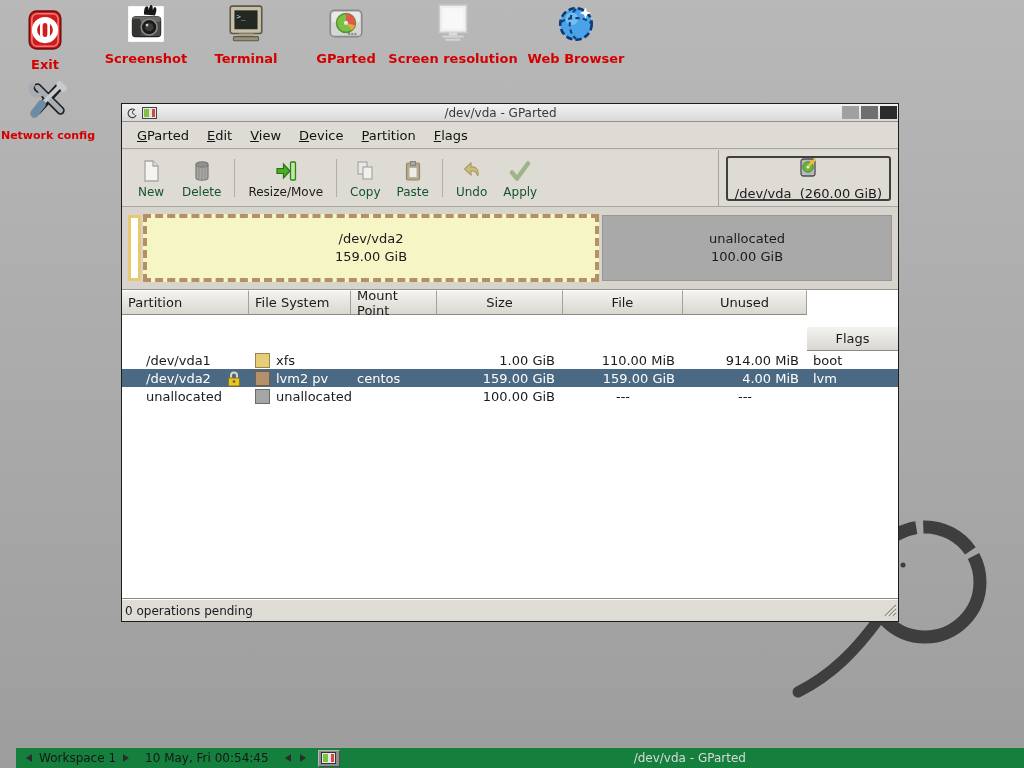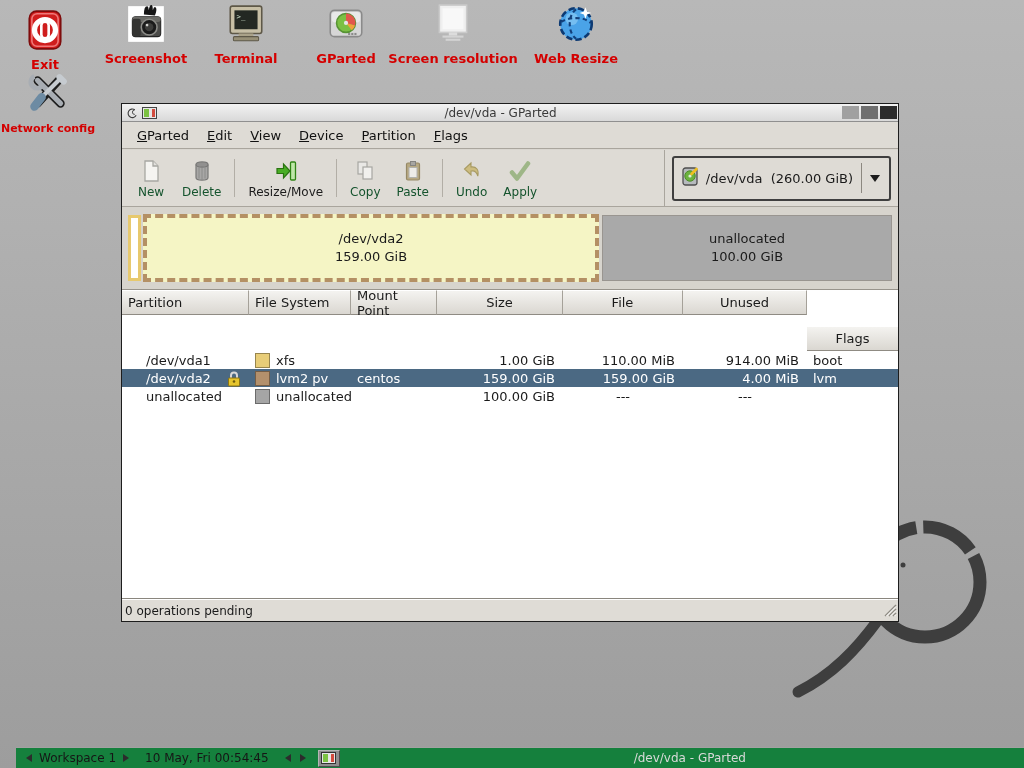--- a/index.html
+++ b/index.html
@@ -55,21 +55,21 @@
   .tool-btn { display:flex; flex-direction:column; align-items:center; justify-content:center;
     padding:3px 8px 2px; min-width:46px; }
   .tool-btn svg { display:block; }
   .tool-btn .tlbl { font-size:12px; margin-top:2px; color:#1c1c1c; }
   .tool-btn.disabled .tlbl { color:#14532d; }
   .tool-btn.disabled svg { opacity:.8; }
   .tsep { width:1px; background:#b2aea6; height:38px; align-self:center; margin:0 5px; }
   .device-area { margin-left:auto; border-left:1px solid #a9a59d; display:flex; align-items:center; padding:0 7px; }
   .device-combo {
     display:flex; align-items:center; gap:6px; height:45px; padding:0 7px;
-    border:2px solid #3f3f3f; border-radius:3px; background:#dedbd5; cursor:pointer;
+    border:2px solid #3f3f3f; border-radius:3px; background:#dedbd5; cursor:pointer;flex-direction:column;
   }
   .device-combo .dtext { font-size:13px; white-space:pre; }
   .combo-sep { width:1px; height:30px; background:#8c8880; margin-left:2px; }
   .caret { width:0; height:0; border-left:5px solid transparent; border-right:5px solid transparent;
     border-top:7px solid #1c1c1c; margin:0 2px; }
 
   
   .part-panel {
     position:absolute; left:0; top:103px; right:0; height:83px;
     background:#d7d4cd; border-bottom:1px solid #98948c;
@@ -225,24 +225,24 @@
 <div class="dicon" style="left:516px; top:3px; width:120px;">
   <div class="ic">
     <svg width="42" height="42" viewBox="0 0 40 40">
       <circle cx="20" cy="20" r="15" fill="#4aa3e8" stroke="#0d3a73" stroke-width="2.5" stroke-dasharray="6 3"></circle>
       <circle cx="16" cy="15" r="6" fill="#7fc4f2" opacity="0.8"></circle>
       <path d="M20 6 C 12 12, 12 28, 20 34" fill="none" stroke="#123f7a" stroke-width="2" stroke-dasharray="4 3"></path>
       <path d="M6 18 C 14 13, 28 13, 34 19" fill="none" stroke="#123f7a" stroke-width="2" stroke-dasharray="4 3"></path>
       <path d="M29 4 l1.5 4 4 1.5 -4 1.5 -1.5 4 -1.5 -4 -4 -1.5 4 -1.5 z" fill="#ffffff"></path>
     </svg>
   </div>
-  <div class="lbl">Web Resize</div>
-</div>
-
-<div class="dicon small" style="left:2px; top:70px; width:92px;">
+  <div class="lbl">Web Browser</div>
+</div>
+
+<div class="dicon small" style="left:2px; top:77px; width:92px;">
   <div class="ic" style="width:46px;height:46px;">
     <svg width="46" height="46" viewBox="0 0 44 44">
       <g stroke="#1d1d1d" stroke-width="8" stroke-linecap="round">
         <path d="M12 10 L34 32"></path>
           <path d="M32 10 L12 32"></path>
       </g>
       <path d="M12 10 L34 32" stroke="#a8adb3" stroke-width="5" stroke-linecap="round"></path>
       <path d="M9 6 a6 6 0 1 0 8 8" fill="none" stroke="#a8adb3" stroke-width="4.5"></path>
       <path d="M32 10 L16 26" stroke="#c6cbd0" stroke-width="4" stroke-linecap="round"></path>
       <path d="M16 26 L9 35" stroke="#6d8ba3" stroke-width="8" stroke-linecap="round"></path>

